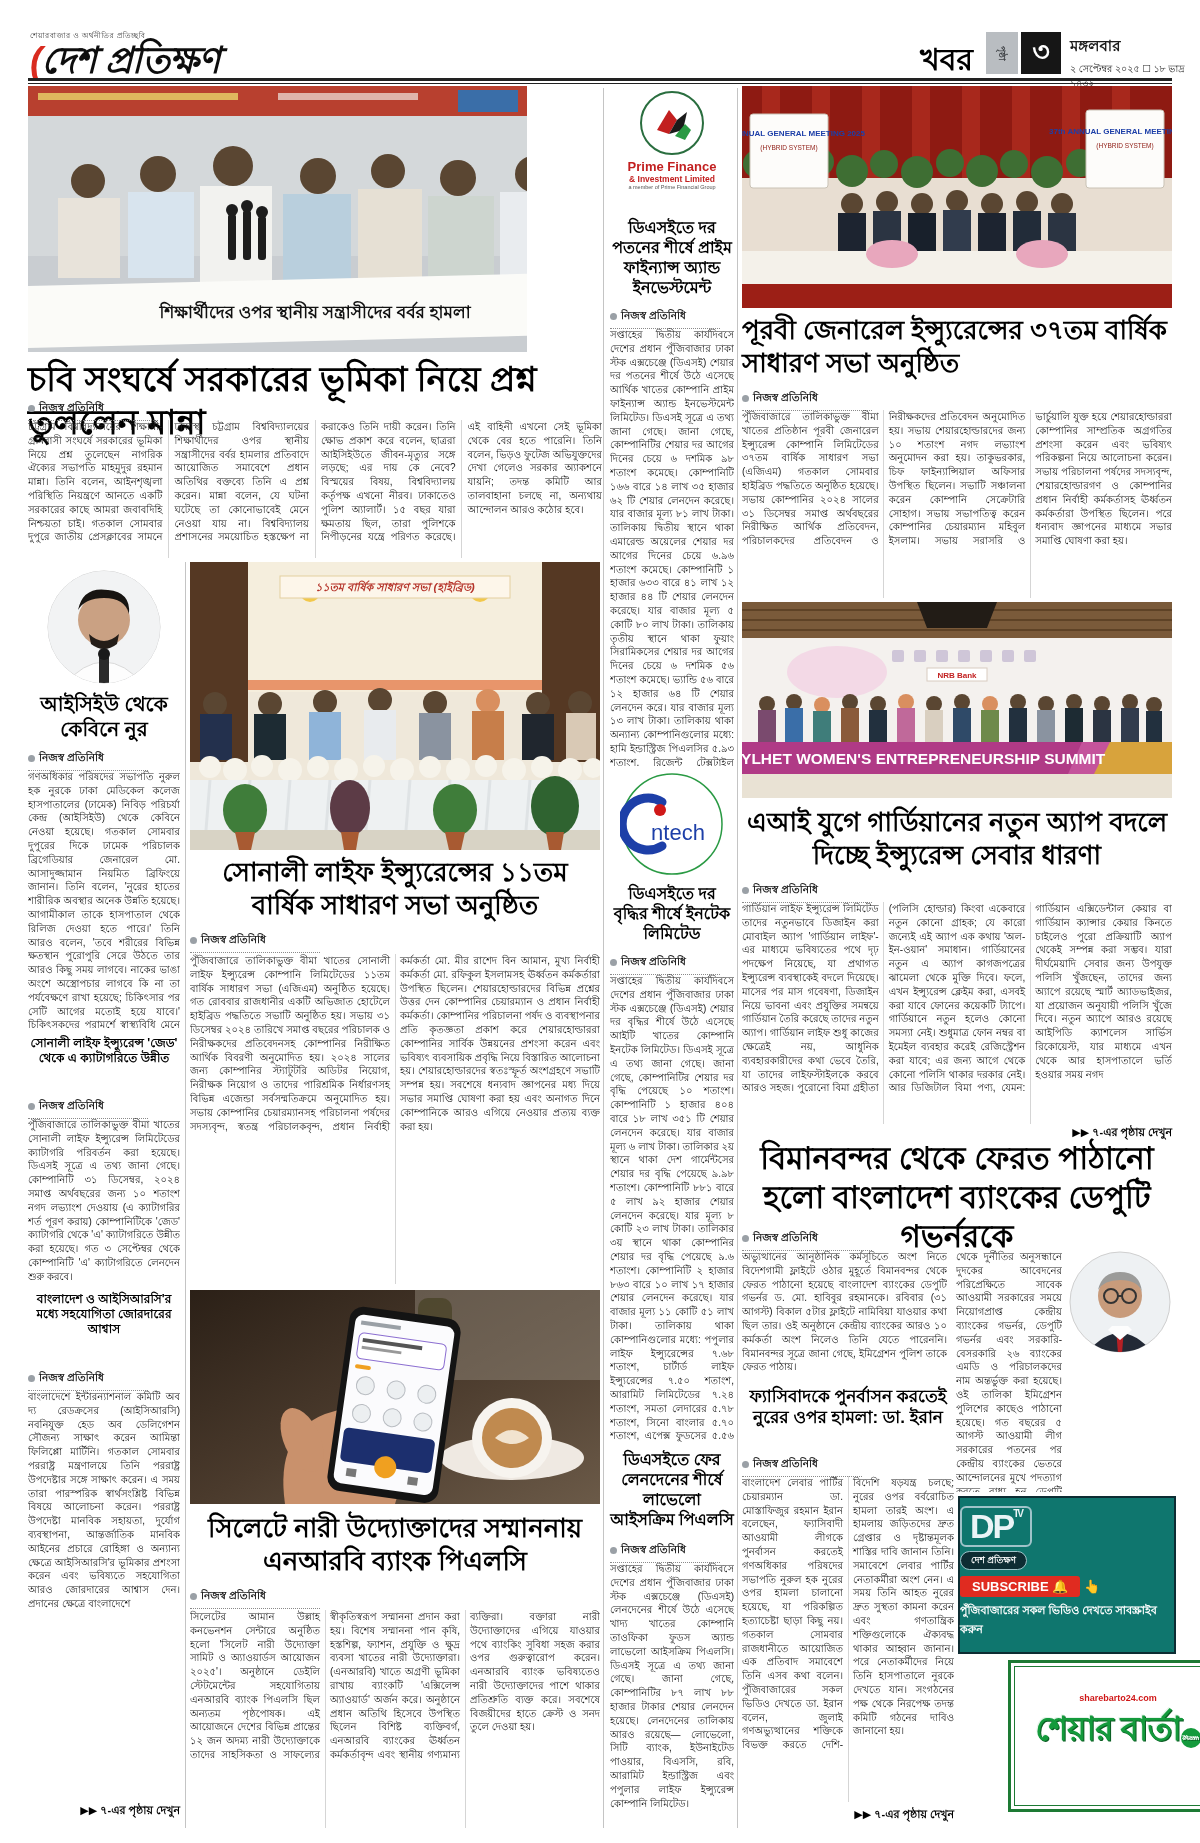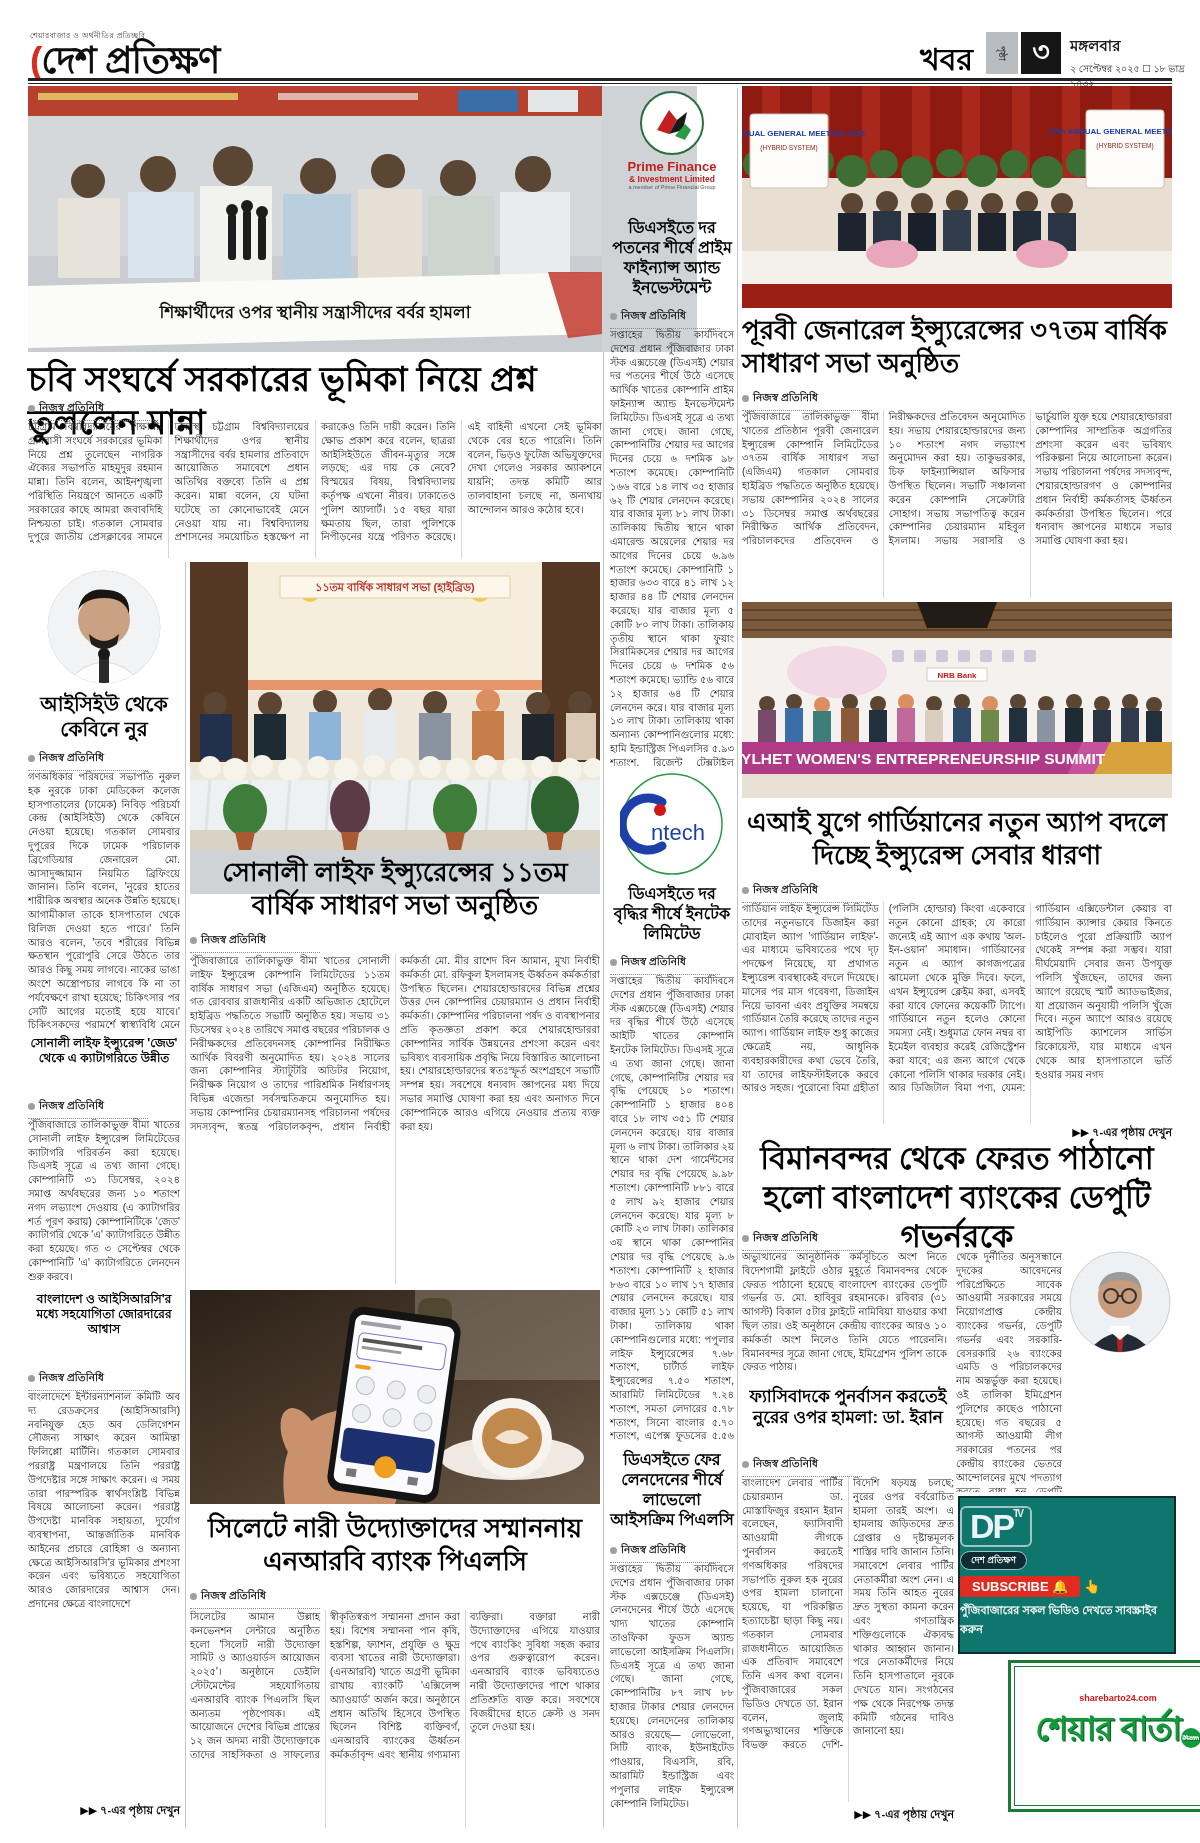--- a/index.html
+++ b/index.html
@@ -17,21 +17,21 @@
   .byline{font-size:10.5px;font-weight:700;color:#222;padding:2px 0 3px 0;
           border-bottom:1px dotted #8a8a8a;display:flex;align-items:center;gap:4px;}
   .byline .dot{width:7px;height:7px;border-radius:50%;background:#9aa0a6;display:inline-block;}
   .bodytx{font-size:10px;line-height:1.38;text-align:justify;color:#202020;overflow:hidden;}
   .cols2{column-count:2;column-gap:10px;column-rule:1px solid #d5d5d5;}
   .cols3{column-count:3;column-gap:10px;column-rule:1px solid #d5d5d5;}
   .cols4{column-count:4;column-gap:12px;column-rule:1px solid #d5d5d5;}
   .vrule{position:absolute;width:1px;background:#c4c4c4;}
   .cont{font-size:11px;font-weight:700;color:#000;text-align:right;}
   .cont .arrows{color:#000;}
-  .masthead-title{font-size:37px;font-weight:800;color:#0d0d0d;letter-spacing:-1px;line-height:1;}
+  .masthead-title{font-size:37px;font-weight:800;color:#0d0d0d;letter-spacing:-1px;line-height:1;font-style:italic;}
   .masthead-accent{color:#d92b1f;font-weight:800;}
   .tagline{font-size:7.5px;color:#333;letter-spacing:.5px;}
   .pagebox{background:#161616;color:#fff;display:flex;align-items:center;justify-content:center;
            font-size:27px;font-weight:800;}
   .ornbox{background:#b9bdc1;color:#3c3f43;display:flex;align-items:center;justify-content:center;
           font-size:9px;font-weight:700;writing-mode:vertical-rl;}
   .dptv{background:#0f766e;border:2px solid #0d2d33;color:#fff;text-align:left;}
   .sub-btn{display:inline-block;background:#e02b20;color:#fff;font-weight:800;font-size:13px;
            padding:3px 12px;border-radius:3px;}
   .sb-box{background:#fff;border:3px solid #1d7a34;outline:1px solid #1d7a34;outline-offset:-7px;text-align:center;}
@@ -56,21 +56,21 @@
   <div class="abs" style="left:1070px;top:34px;width:120px;">
     <div style="font-size:15px;font-weight:800;">মঙ্গলবার</div>
     <div style="font-size:9.5px;margin-top:3px;">২ সেপ্টেম্বর ২০২৫ ☐ ১৮ ভাদ্র ১৪৩২</div>
   </div>
   <div class="abs" style="left:28px;top:78px;width:1144px;border-top:3px solid #222;border-bottom:1px solid #222;height:2px;"></div>
 
   <div class="vrule" style="left:603px;top:88px;height:1740px;"></div>
   <div class="vrule" style="left:737px;top:88px;height:1740px;"></div>
   <div class="vrule" style="left:185px;top:562px;height:1266px;"></div>
 
-  <div class="photo" style="left:28px;top:86px;width:669px;height:266px;">
+  <div class="photo" style="left:28px;top:86px;width:499px;height:266px;">
     <svg width="574" height="266" viewBox="0 0 574 266">
       <rect width="574" height="266" fill="#c9cdd1"></rect>
       <rect width="574" height="30" fill="#b8402f"></rect>
       <rect x="10" y="7" width="200" height="7" fill="#e8d46a" opacity=".8"></rect>
       <rect x="250" y="7" width="140" height="7" fill="#f0e7e0" opacity=".7"></rect>
       <rect x="430" y="4" width="60" height="22" fill="#3a6ea8"></rect>
       <rect x="500" y="4" width="50" height="22" fill="#e3e7ea"></rect>
       <rect y="30" width="574" height="140" fill="#d4d8da"></rect>
       <g fill="#5a4632">
         <circle cx="60" cy="95" r="17"></circle>
@@ -138,21 +138,21 @@
     </div>
   <div class="abs bodytx" style="left:28px;top:1118px;width:152px;height:162px;">পুঁজিবাজারে তালিকাভুক্ত বীমা খাতের সোনালী লাইফ ইন্স্যুরেন্স লিমিটেডের ক্যাটাগরি পরিবর্তন করা হয়েছে। ডিএসই সূত্রে এ তথ্য জানা গেছে। কোম্পানিটি ৩১ ডিসেম্বর, ২০২৪ সমাপ্ত অর্থবছরের জন্য ১০ শতাংশ নগদ লভ্যাংশ দেওয়ায় (এ ক্যাটাগরির শর্ত পূরণ করায়) কোম্পানিটিকে 'জেড' ক্যাটাগরি থেকে 'এ' ক্যাটাগরিতে উন্নীত করা হয়েছে। গত ৩ সেপ্টেম্বর থেকে কোম্পানিটি 'এ' ক্যাটাগরিতে লেনদেন শুরু করবে।</div>
   <div class="abs hl hl-sm center" style="left:28px;top:1292px;width:152px;">বাংলাদেশ ও আইসিআরসি'র মধ্যে সহযোগিতা জোরদারের আশ্বাস</div>
   <div class="abs byline" style="left:28px;top:1368px;width:120px;">
       <span class="dot"></span>
       <span>নিজস্ব প্রতিনিধি</span>
     </div>
   <div class="abs bodytx" style="left:28px;top:1390px;width:152px;height:410px;">বাংলাদেশে ইন্টারন্যাশনাল কমিটি অব দ্য রেডক্রসের (আইসিআরসি) নবনিযুক্ত হেড অব ডেলিগেশন সৌজন্য সাক্ষাৎ করেন আমিন্তা ফিলিপ্পো মার্টিনি। গতকাল সোমবার পররাষ্ট্র মন্ত্রণালয়ে তিনি পররাষ্ট্র উপদেষ্টার সঙ্গে সাক্ষাৎ করেন। এ সময় তারা পারস্পরিক স্বার্থসংশ্লিষ্ট বিভিন্ন বিষয়ে আলোচনা করেন। পররাষ্ট্র উপদেষ্টা মানবিক সহায়তা, দুর্যোগ ব্যবস্থাপনা, আন্তর্জাতিক মানবিক আইনের প্রচারে রোহিঙ্গা ও অন্যান্য ক্ষেত্রে আইসিআরসি'র ভূমিকার প্রশংসা করেন এবং ভবিষ্যতে সহযোগিতা আরও জোরদারের আশ্বাস দেন। প্রদানের ক্ষেত্রে বাংলাদেশে</div>
   <div class="abs cont" style="left:28px;top:1802px;width:152px;"><span class="arrows">▶▶</span> <span>৭-এর পৃষ্ঠায় দেখুন</span></div>
 
-  <div class="photo" style="left:190px;top:562px;width:410px;height:332px;">
+  <div class="photo" style="left:190px;top:562px;width:410px;height:288px;font-style:italic;">
     <svg width="410" height="288" viewBox="0 0 410 288">
       <rect width="410" height="288" fill="#efe8da"></rect>
       <rect width="58" height="200" fill="#553823"></rect>
         <rect x="352" width="58" height="200" fill="#553823"></rect>
       <rect x="58" width="294" height="130" fill="#f5eedd"></rect>
       <circle cx="120" cy="30" r="10" fill="#f2c84b"></circle>
         <circle cx="290" cy="30" r="10" fill="#f2c84b"></circle>
       <rect x="90" y="14" width="230" height="22" fill="#fdf6ea" stroke="#e4cfa0"></rect>
       <text x="205" y="29" font-size="11" font-weight="bold" fill="#b5342a" text-anchor="middle">১১তম বার্ষিক সাধারণ সভা (হাইব্রিড)</text>
       <rect x="58" y="118" width="294" height="10" fill="#e8956b"></rect>

